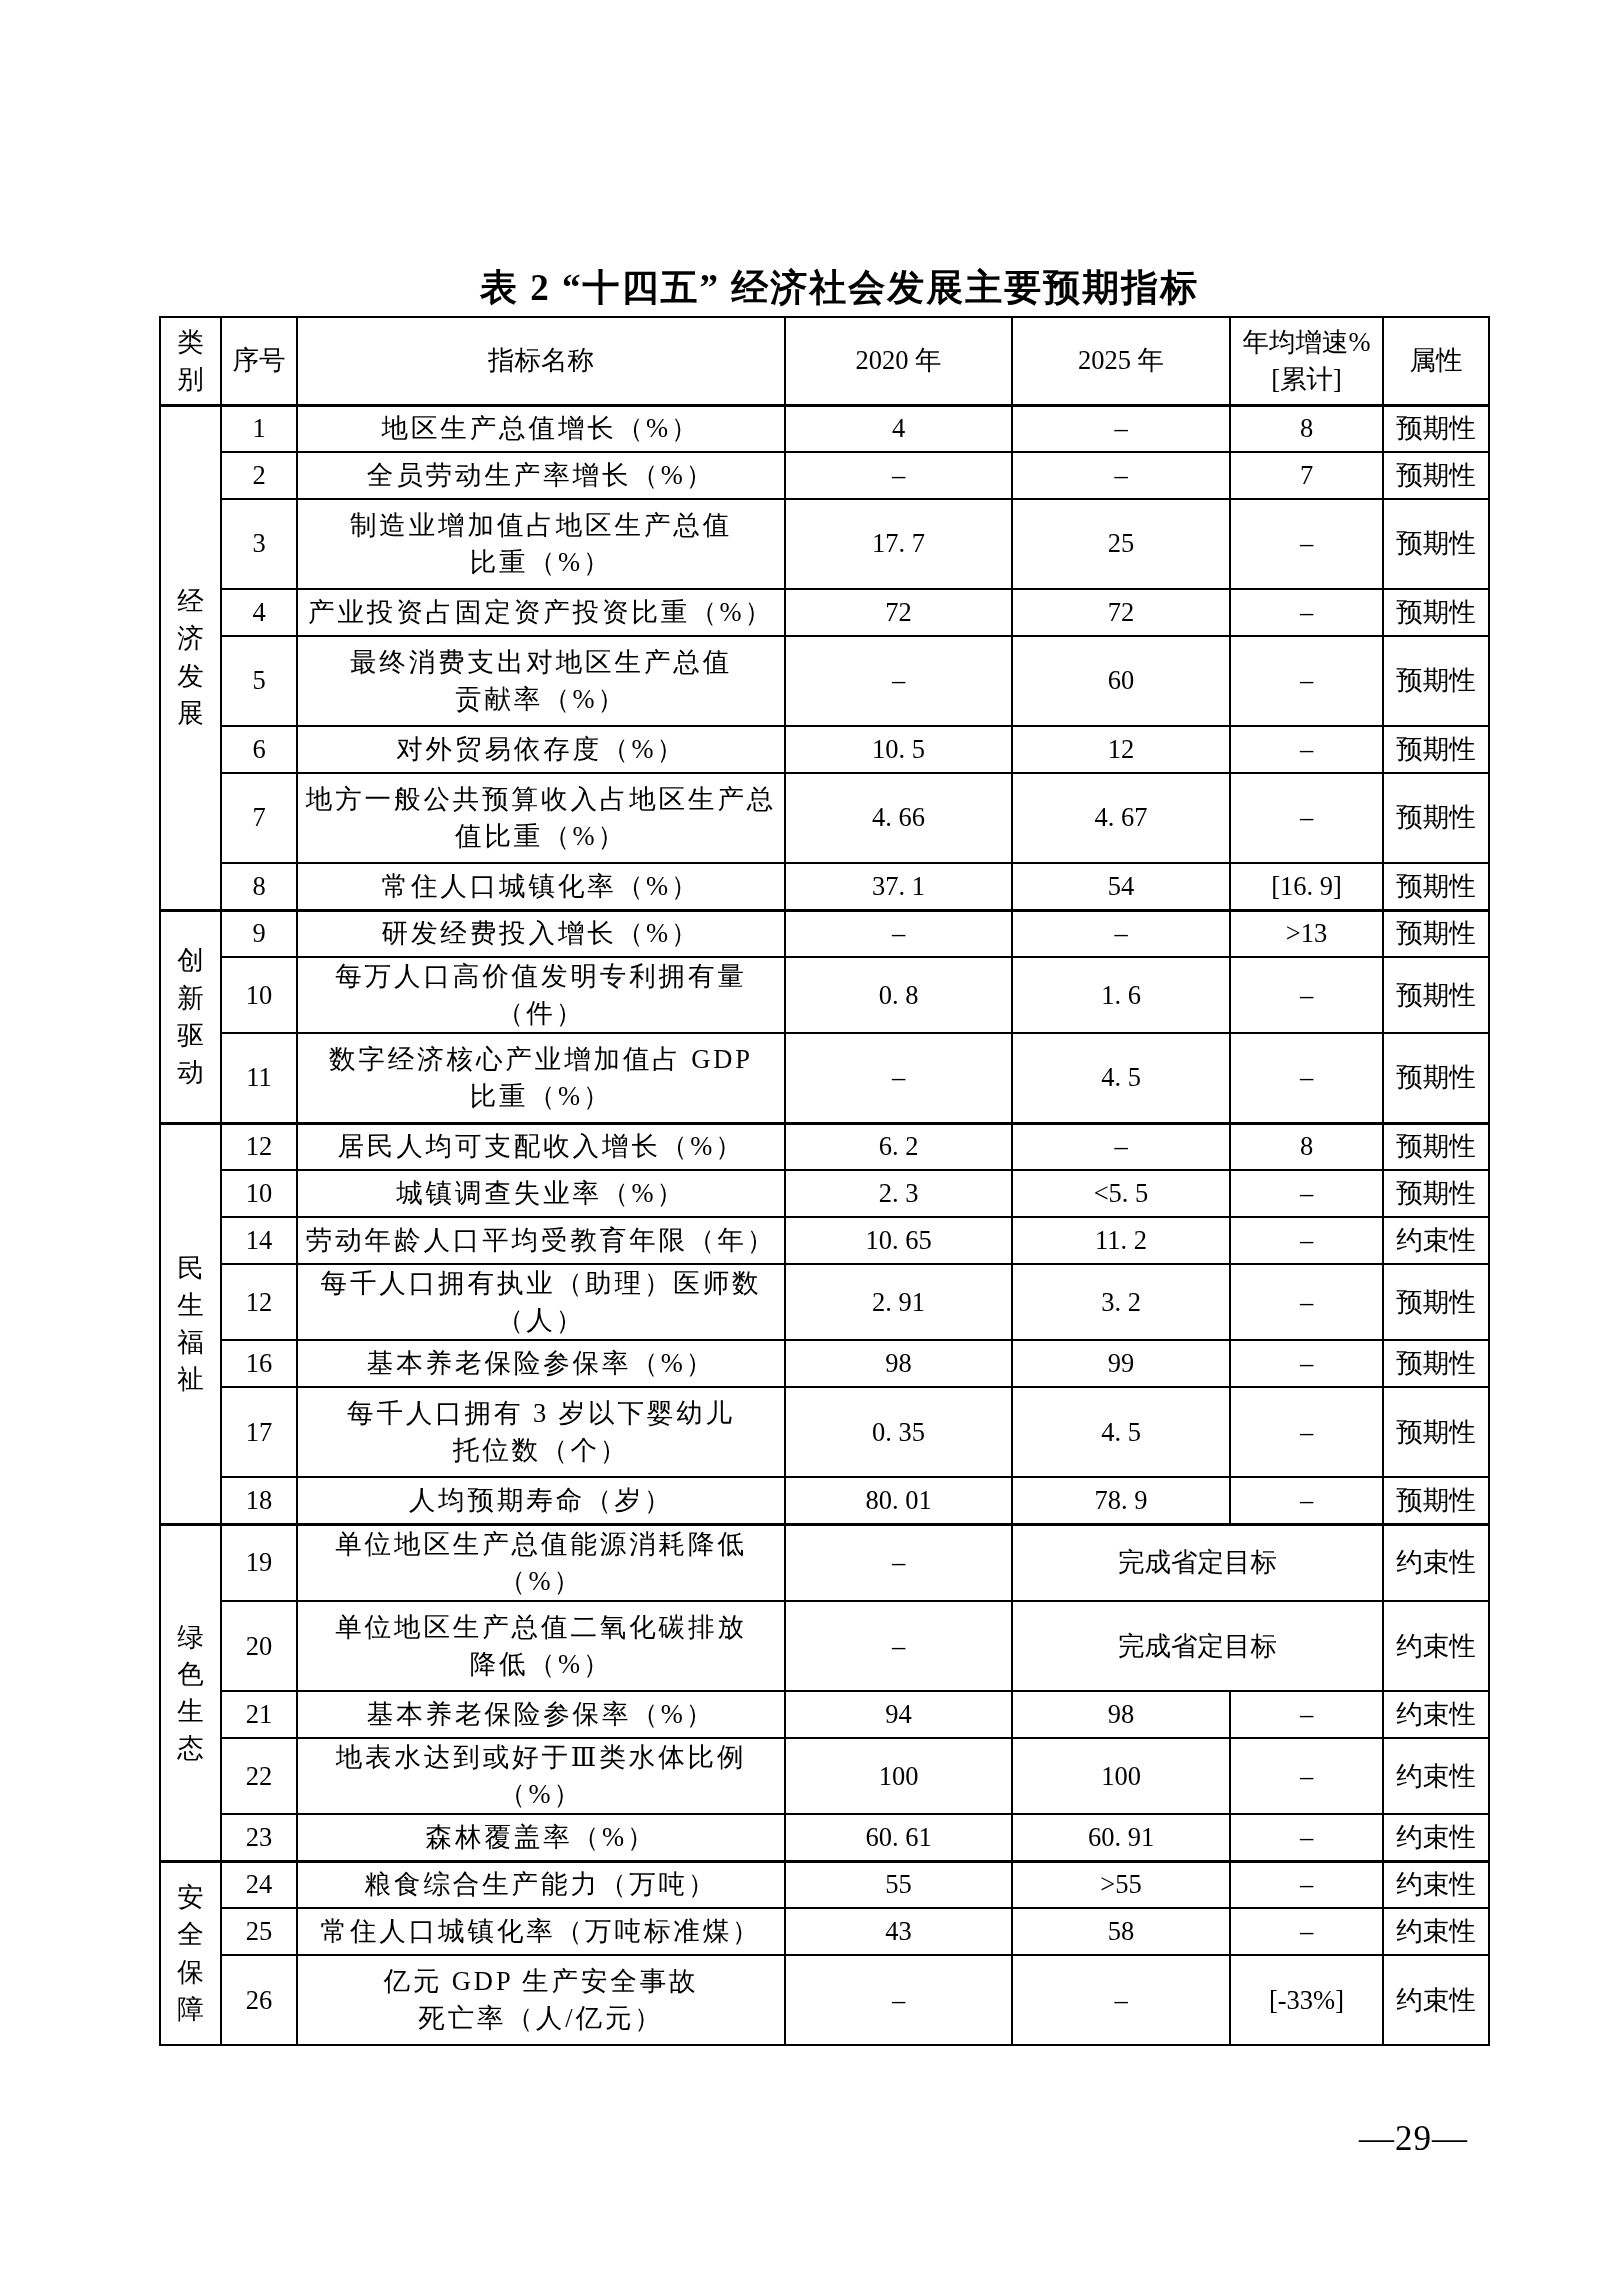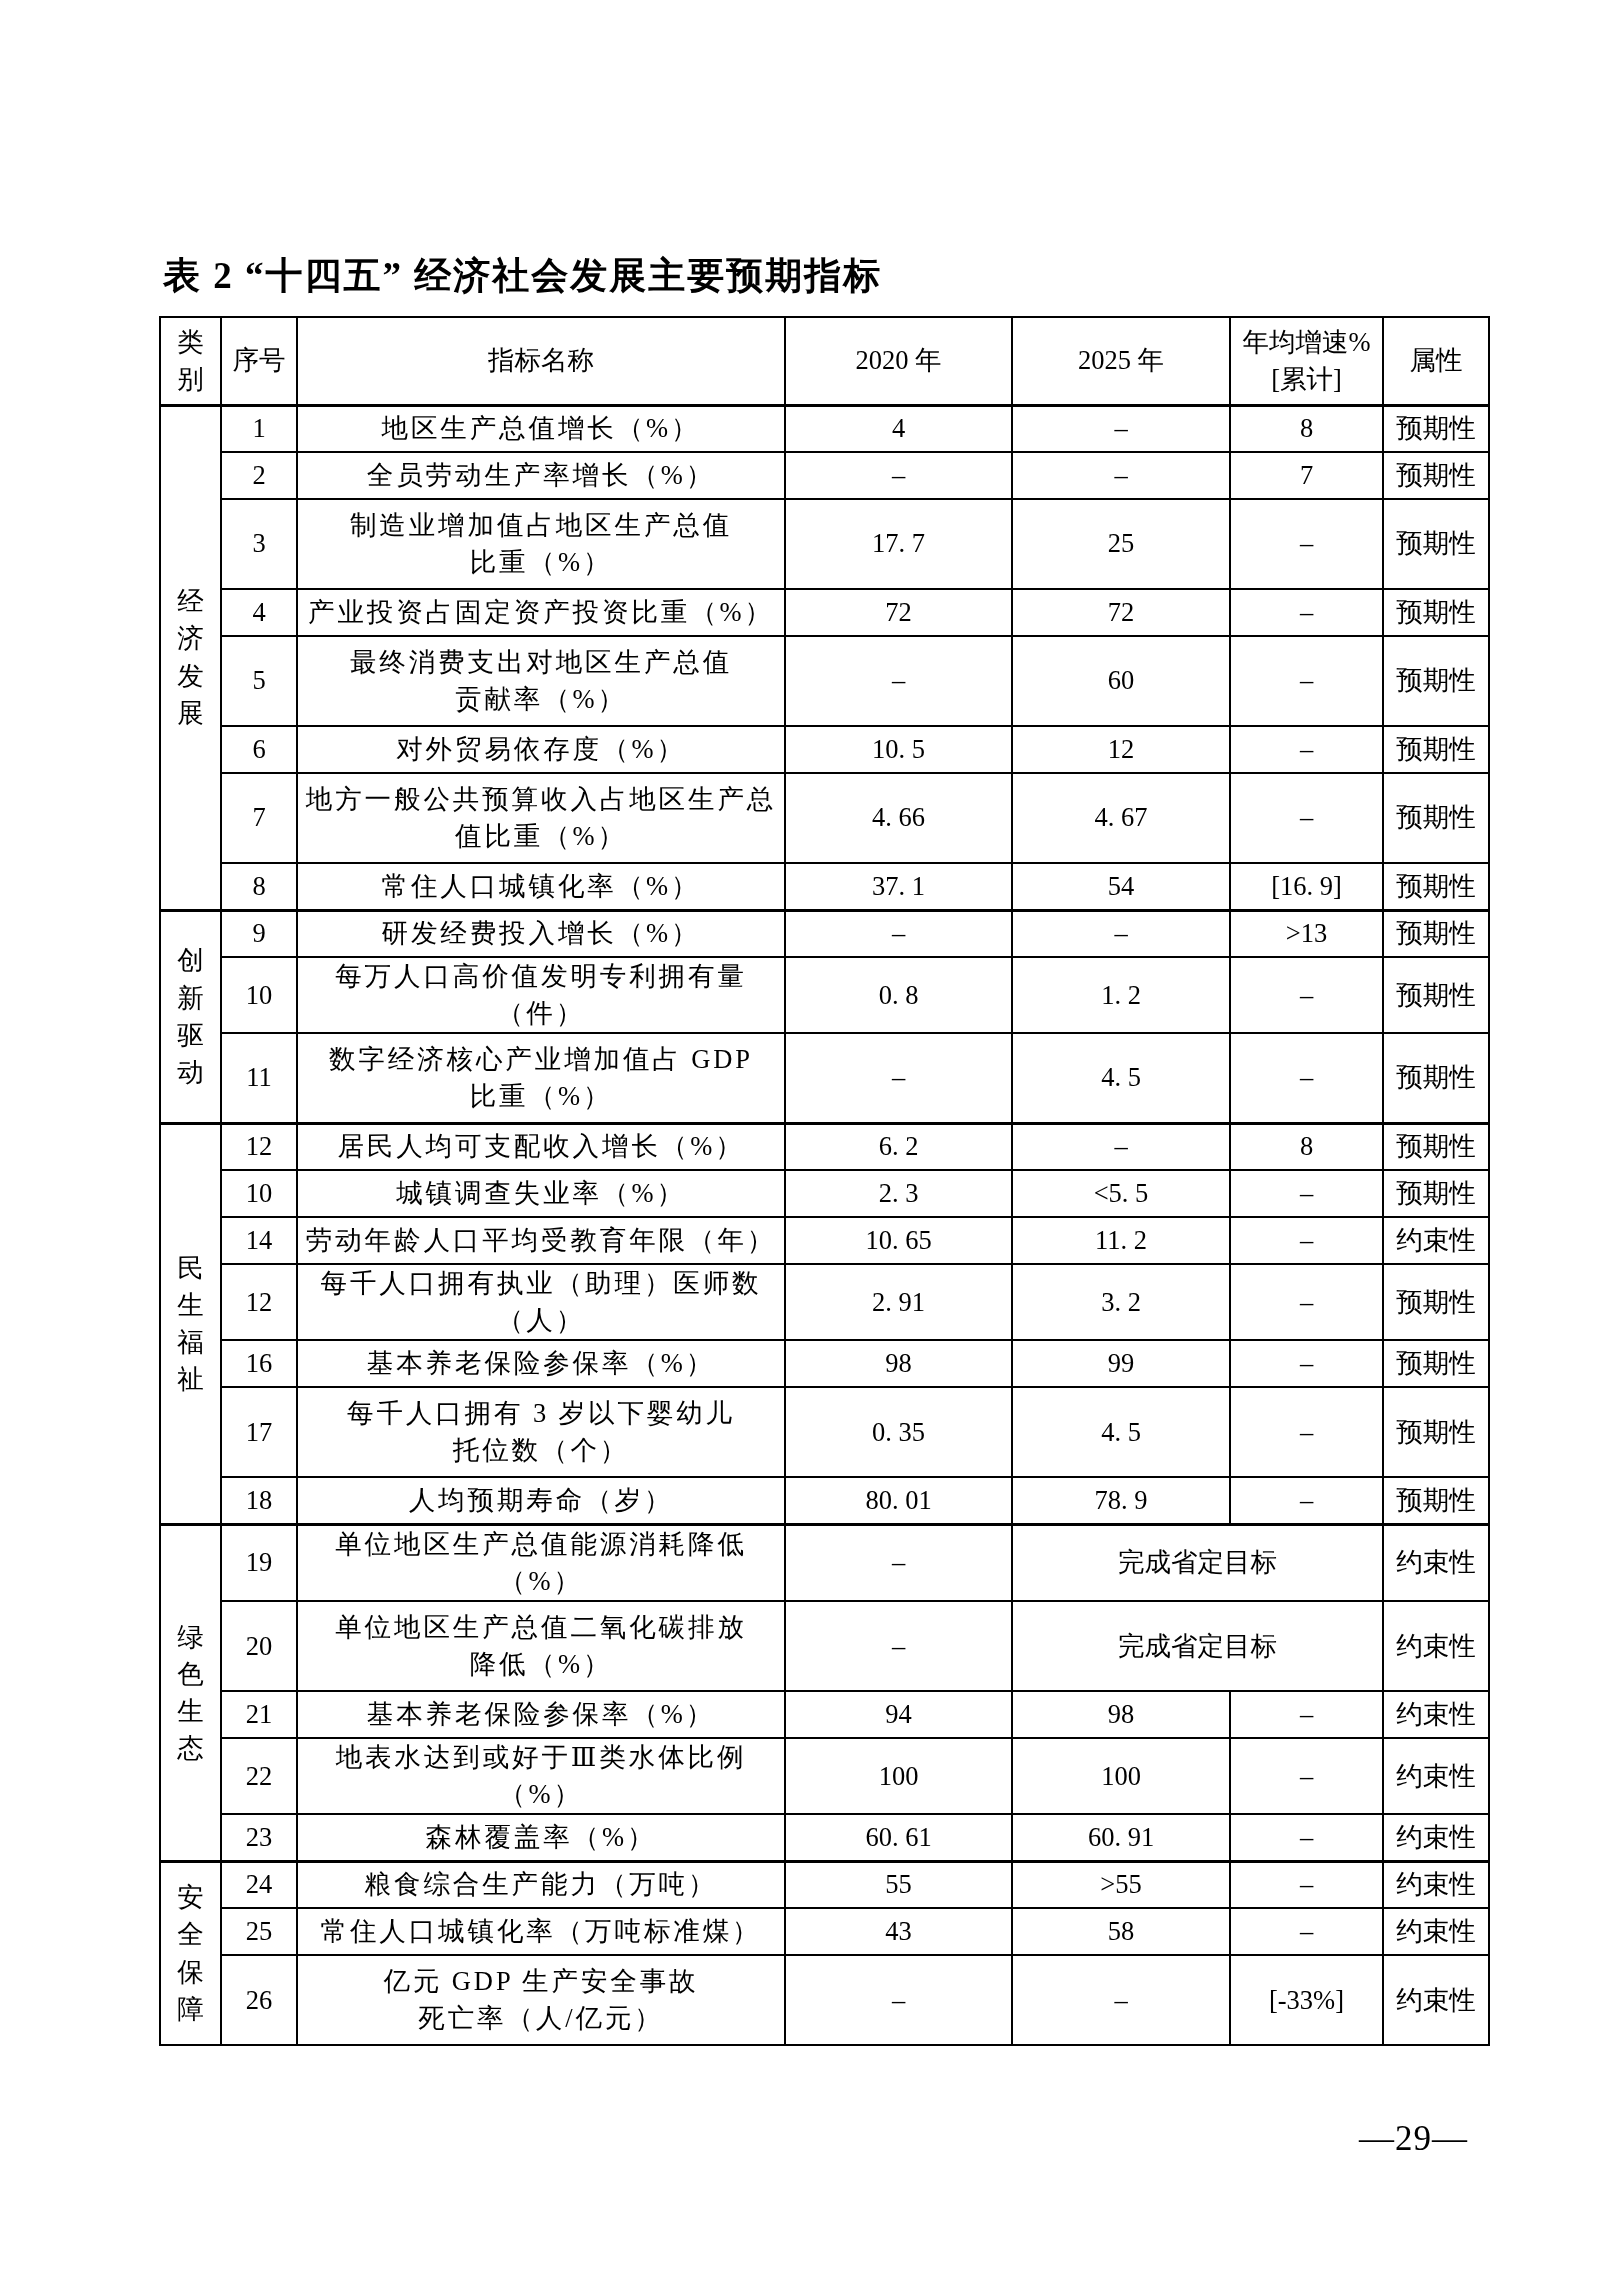--- a/index.html
+++ b/index.html
@@ -7,21 +7,22 @@
     width:1621px; height:2293px;
     background:#ffffff;
     font-family:"Liberation Serif","DejaVu Serif",serif;
     color:#000;
   }
   .sheet { position:relative; width:1621px; height:2293px; overflow:hidden; }
 
   .doc-title {
     position:absolute;
     top:247px; left:159px; width:1329px;
-    margin:4px;
+    margin:16px;
+    text-align:center;
     font-size:37px;
     font-weight:bold;
     letter-spacing:2px;
     white-space:nowrap;
   }
 
   table.indicators {
     position:absolute;
     top:316px; left:159px;
     width:1329px;
@@ -176,21 +177,21 @@
         <td class="ind pre">研发经费投入增长（%）</td>
         <td>–</td>
         <td>–</td>
         <td>&gt;13</td>
         <td>预期性</td>
       </tr>
       <tr class="h1">
         <td>10</td>
         <td class="ind pre">每万人口高价值发明专利拥有量（件）</td>
         <td>0. 8</td>
-        <td>1. 2</td>
+        <td>1. 6</td>
         <td>–</td>
         <td>预期性</td>
       </tr>
       <tr class="h2">
         <td>11</td>
         <td class="ind pre">数字经济核心产业增加值占 GDP
 比重（%）</td>
         <td>–</td>
         <td>4. 5</td>
         <td>–</td>

